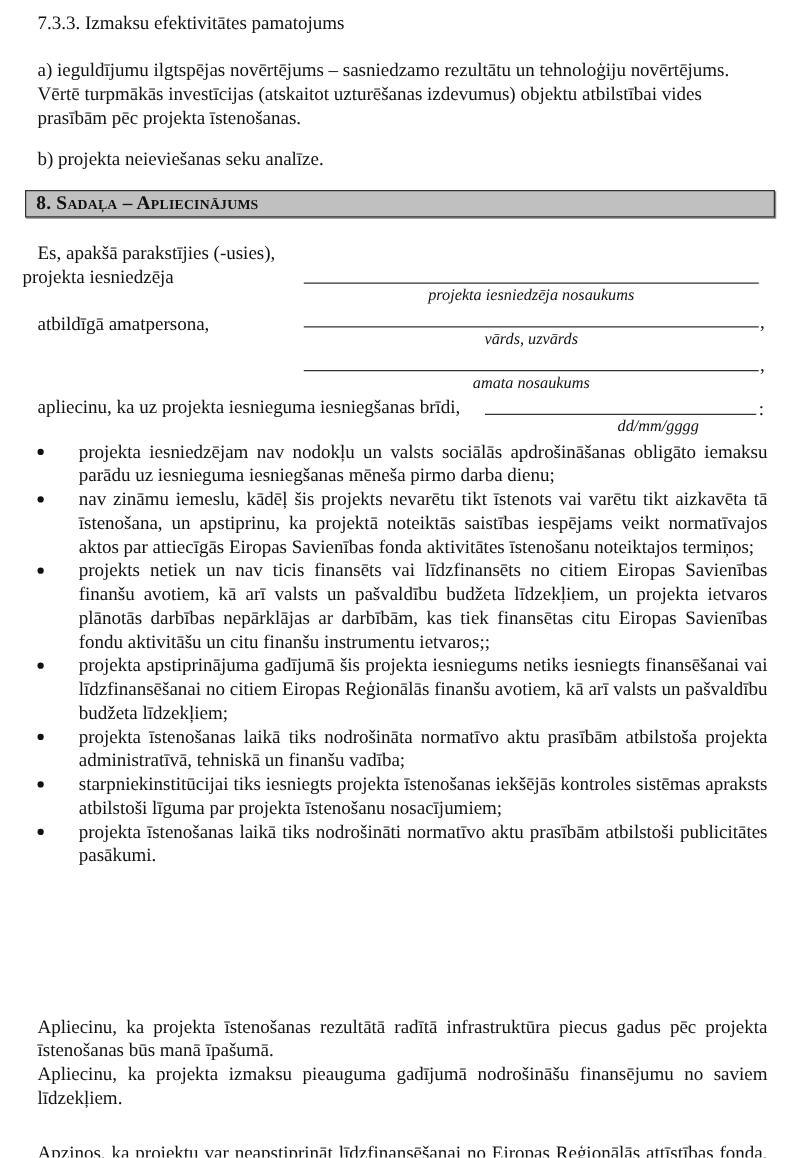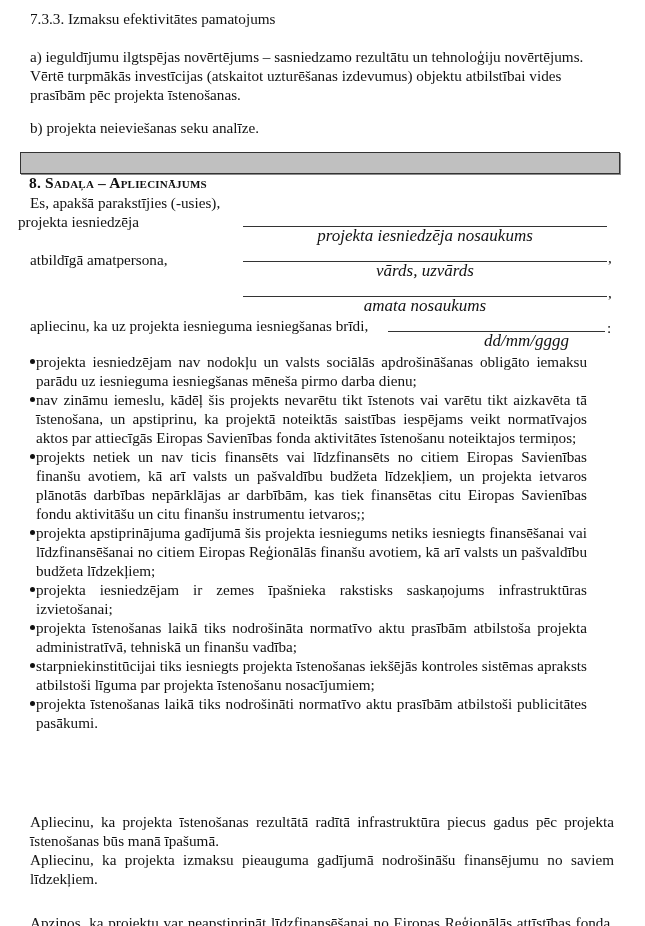--- a/index.html
+++ b/index.html
@@ -14,27 +14,26 @@
     .para { position: absolute; left: 30px; width: 584px; line-height: 19px; text-align: justify; }
     .section-bar {
       position: absolute; left: 20px; top: 152px; width: 598px; height: 20px;
       background: #c0c0c0; border: 1.5px solid #333333;
       box-shadow: 1px 1px 0 #8a8a8a;
     }
     .section-title {
       position: absolute; left: 8px; top: 0px; line-height: 20px;
       font-weight: bold; font-size: 15.5px; font-variant: small-caps; letter-spacing: 0.2px;
       color: #111;
-      margin-top: 20px;
     }
     .sig-line { position: absolute; height: 0; border-top: 1px solid #333; }
-    .sig-caption { position: absolute; font-style: italic; font-size: 17px; text-align: center; line-height: 14px; }
+    .sig-caption { position: absolute; font-style: italic; font-size: 13px; text-align: center; line-height: 14px; }
     .punct { position: absolute; line-height: 19px; }
     ul.bullets { list-style: none; margin: 0; padding: 0; position: absolute; left: 0; top: 352px; width: 645px; }
-    ul.bullets li { position: relative; padding-left: 36px; width: 551px; line-height: 19px; text-align: justify; }
+    ul.bullets li { position: relative; padding-left: 63px; width: 551px; line-height: 19px; text-align: justify; }
     ul.bullets li .dot {
       position: absolute; left: 30px; top: 7px; width: 5px; height: 5px; border-radius: 50%; background: #111;
     }
   </style>
 </head>
 <body>
 
 <div class="abs line" style="left:30px; top:9px;">7.3.3. Izmaksu efektivitātes pamatojums</div>
 
 <div class="abs line" style="left:30px; top:47px;">a) ieguldījumu ilgtspējas novērtējums – sasniedzamo rezultātu un tehnoloģiju novērtējums.</div>
@@ -65,21 +64,20 @@
 <div class="abs line" style="left:30px; top:316px;">apliecinu, ka uz projekta iesnieguma iesniegšanas brīdi,</div>
 <div class="sig-line" style="left:388px; top:331px; width:217px;"></div>
 <span class="punct" style="left:607px; top:318px;">:</span>
 <div class="sig-caption" style="left:388px; top:334px; width:217px; padding-left:30px;text-align:center;">dd/mm/gggg</div>
 
 <ul class="bullets">
   <li><span class="dot"></span><span>projekta iesniedzējam nav nodokļu un valsts sociālās apdrošināšanas obligāto iemaksu parādu uz iesnieguma iesniegšanas mēneša pirmo darba dienu;</span></li>
   <li><span class="dot"></span><span>nav zināmu iemeslu, kādēļ šis projekts nevarētu tikt īstenots vai varētu tikt aizkavēta tā īstenošana, un apstiprinu, ka projektā noteiktās saistības iespējams veikt normatīvajos aktos par attiecīgās Eiropas Savienības fonda aktivitātes īstenošanu noteiktajos termiņos;</span></li>
   <li><span class="dot"></span><span>projekts netiek un nav ticis finansēts vai līdzfinansēts no citiem Eiropas Savienības finanšu avotiem, kā arī valsts un pašvaldību budžeta līdzekļiem, un projekta ietvaros plānotās darbības nepārklājas ar darbībām, kas tiek finansētas citu Eiropas Savienības fondu aktivitāšu un citu finanšu instrumentu ietvaros;;</span></li>
   <li><span class="dot"></span><span>projekta apstiprinājuma gadījumā šis projekta iesniegums netiks iesniegts finansēšanai vai līdzfinansēšanai no citiem Eiropas Reģionālās finanšu avotiem, kā arī valsts un pašvaldību budžeta līdzekļiem;</span></li>
-  <li><span class="dot"></span><span>projekta iesniedzējam ir zemes īpašnieka rakstisks saskaņojums infrastruktūras izvietošanai;</span></li>
   <li><span class="dot"></span><span>projekta īstenošanas laikā tiks nodrošināta normatīvo aktu prasībām atbilstoša projekta administratīvā, tehniskā un finanšu vadība;</span></li>
   <li><span class="dot"></span><span>starpniekinstitūcijai tiks iesniegts projekta īstenošanas iekšējās kontroles sistēmas apraksts atbilstoši līguma par projekta īstenošanu nosacījumiem;</span></li>
   <li><span class="dot"></span><span>projekta īstenošanas laikā tiks nodrošināti normatīvo aktu prasībām atbilstoši publicitātes pasākumi.</span></li>
 </ul>
 
 <div class="para" style="top:812px;">Apliecinu, ka projekta īstenošanas rezultātā radītā infrastruktūra piecus gadus pēc projekta īstenošanas būs manā īpašumā.</div>
 <div class="para" style="top:850px;">Apliecinu, ka projekta izmaksu pieauguma gadījumā nodrošināšu finansējumu no saviem līdzekļiem.</div>
 <div class="para" style="top:913px;">Apzinos, ka projektu var neapstiprināt līdzfinansēšanai no Eiropas Reģionālās attīstības fonda, ja projekta iesniegums, ieskaitot šo sadaļu, nav pilnībā un kvalitatīvi aizpildīts, kā arī,</div>
 
 </body></html>

